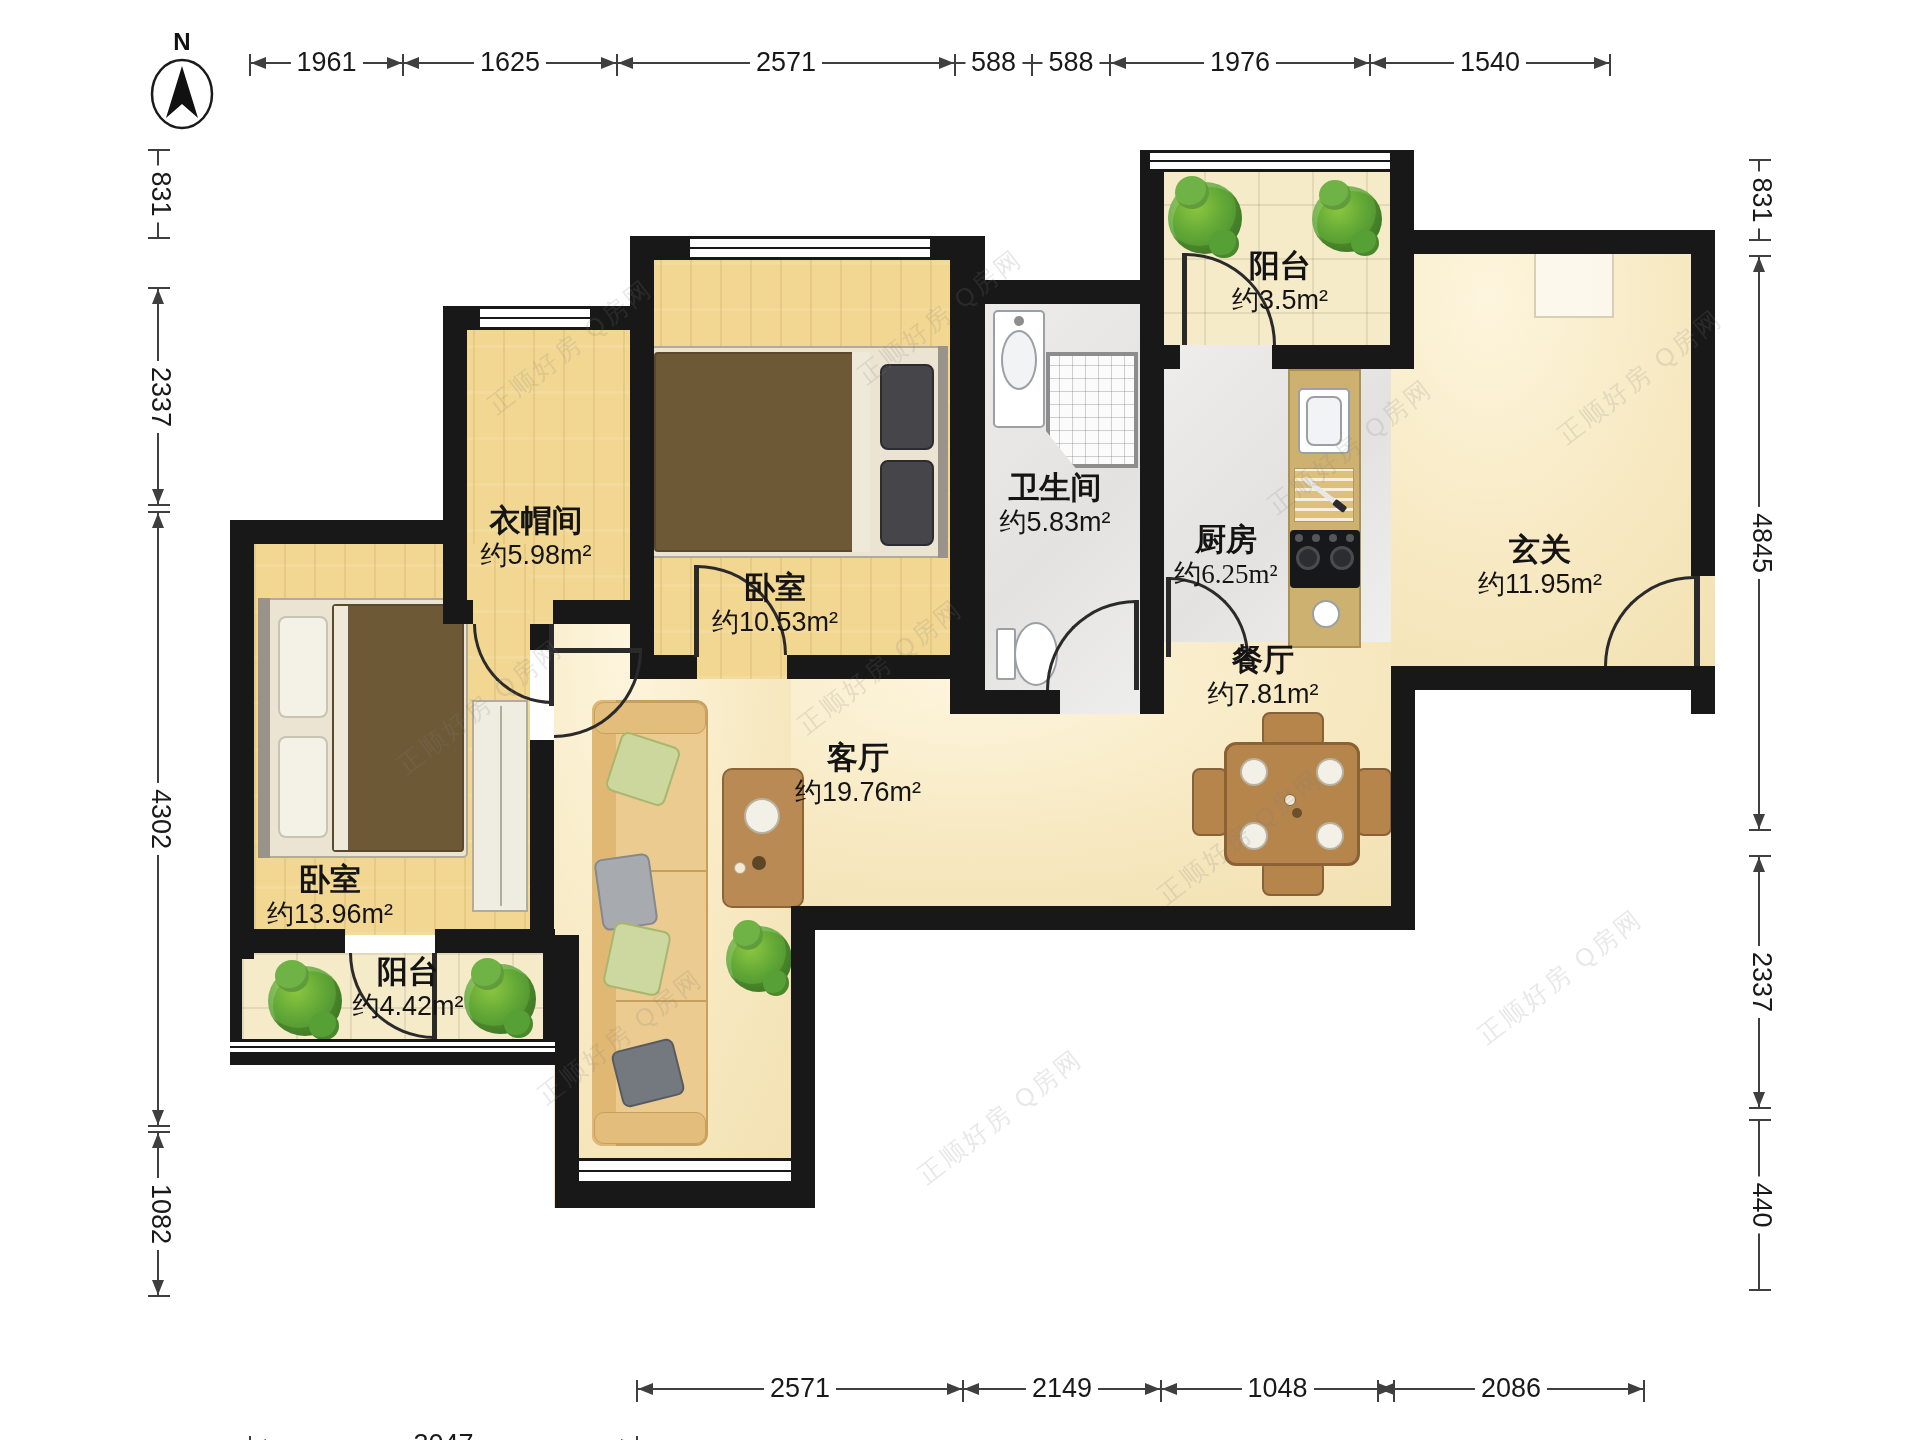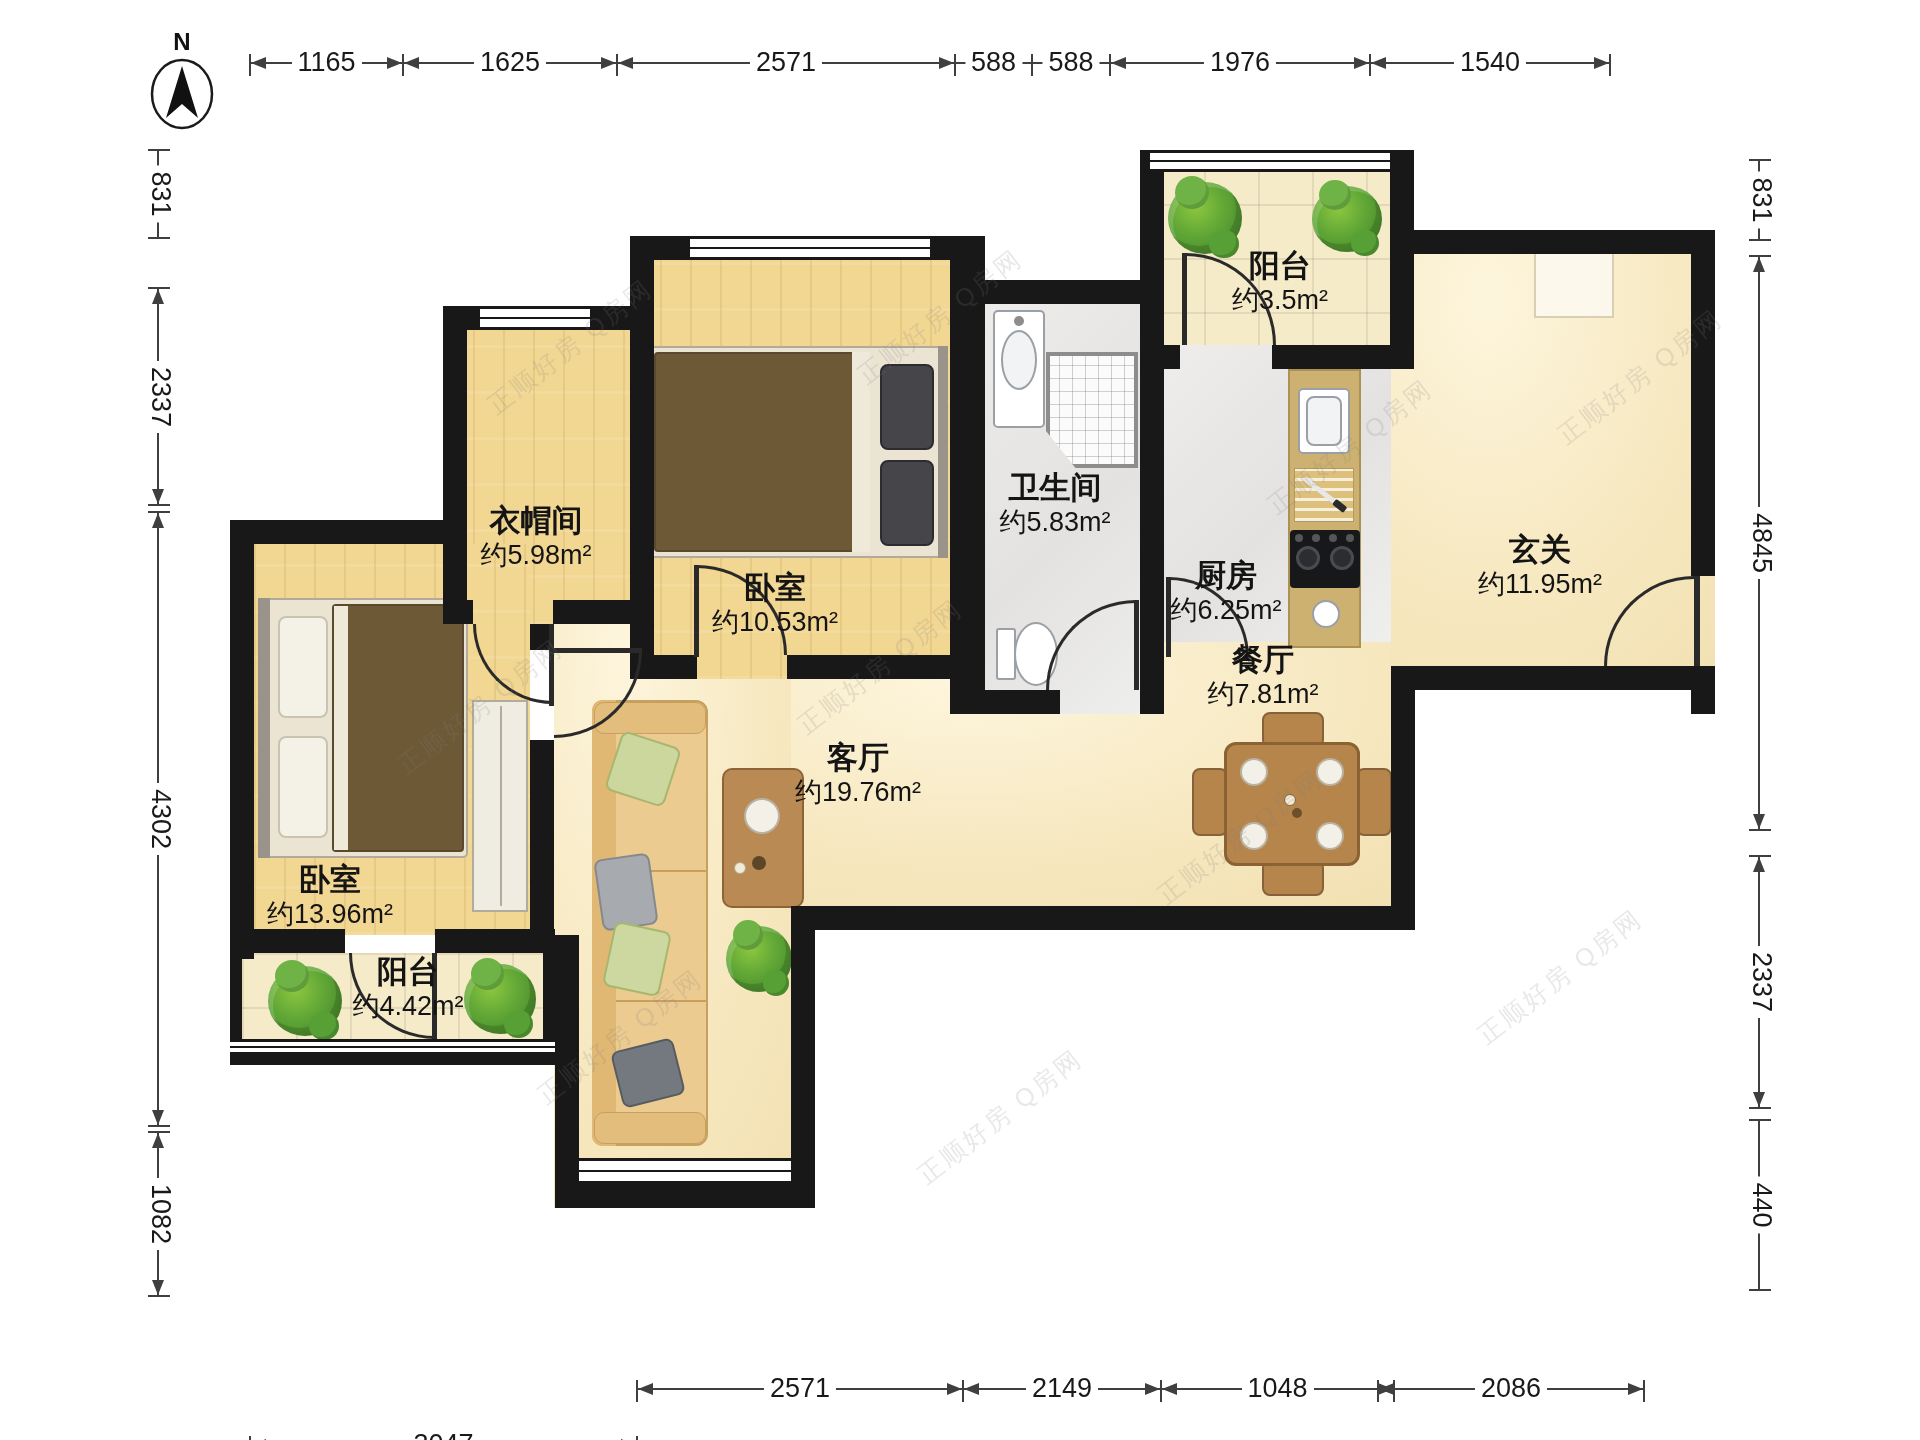--- a/index.html
+++ b/index.html
@@ -272,21 +272,21 @@
     <span class="rarea">约5.98m²</span>
   </div>
   <div class="rlabel" style="left:775px; top:572px;">
     <span class="rname">卧室</span>
     <span class="rarea">约10.53m²</span>
   </div>
   <div class="rlabel" style="left:1055px; top:472px;">
     <span class="rname">卫生间</span>
     <span class="rarea">约5.83m²</span>
   </div>
-  <div class="rlabel" style="left:1226px; top:560px;">
+  <div class="rlabel" style="left:1226px; top:524px;font-family:Liberation Serif, serif;">
     <span class="rname">厨房</span>
     <span class="rarea">约6.25m²</span>
   </div>
   <div class="rlabel" style="left:1540px; top:534px;">
     <span class="rname">玄关</span>
     <span class="rarea">约11.95m²</span>
   </div>
   <div class="rlabel" style="left:1280px; top:250px;">
     <span class="rname">阳台</span>
     <span class="rarea">约3.5m²</span>
@@ -306,21 +306,21 @@
   <div class="rlabel" style="left:408px; top:956px;">
     <span class="rname">阳台</span>
     <span class="rarea">约4.42m²</span>
   </div>
 
   <div class="dimh" style="left:250px; top:62px; width:153px;">
     <i class="tick l"></i>
       <i class="tick r"></i>
       <i class="ar l"></i>
       <i class="ar r"></i>
-    <span class="dlabel">1165</span>
+    <span class="dlabel">1961</span>
   </div>
   <div class="dimh" style="left:403px; top:62px; width:214px;">
     <i class="tick l"></i>
       <i class="tick r"></i>
       <i class="ar l"></i>
       <i class="ar r"></i>
     <span class="dlabel">1625</span>
   </div>
   <div class="dimh" style="left:617px; top:62px; width:338px;">
     <i class="tick l"></i>

